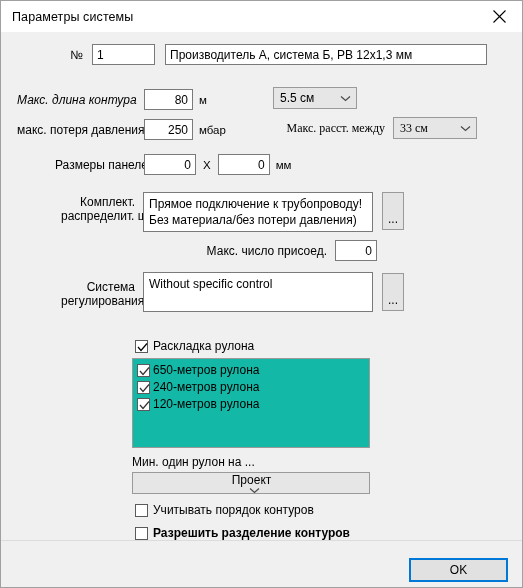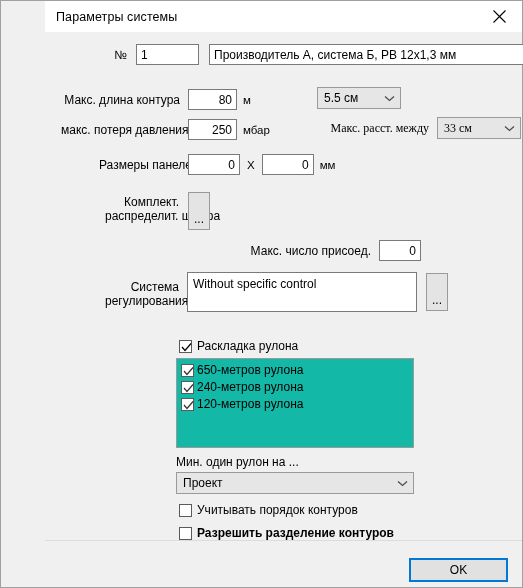--- a/index.html
+++ b/index.html
@@ -18,21 +18,20 @@
 
   .dialog {
     position: relative;
     width: 523px;
     height: 588px;
     box-sizing: border-box;
     background: #f0f0f0;
     border: 1px solid #a0a0a0;
     display: flex;
     flex-direction: column;
-    padding-left: 44px;
   }
 
   
   .titlebar {
     height: 31px;
     min-height: 31px;
     background: #ffffff;
     display: flex;
     align-items: center;
     justify-content: space-between;
@@ -240,21 +239,21 @@
 
   <div class="content">
 
     <div class="row" style="left:60px; top:12px;">
       <span class="lbl" style="width:22px;">№</span>
       <input class="tbox left" style="width: 63px; margin-left: 9px;" value="1">
       <input class="tbox left" style="width: 322px; margin-left: 10px;" value="Производитель А, система Б, РВ 12x1,3 мм">
     </div>
 
     <div class="row" style="left:16px; top:57px;">
-      <span class="lbl" style="width:119px;">Макс. длина контура</span>
+      <span class="lbl" style="width:119px;font-style:italic;">Макс. длина контура</span>
       <input class="tbox num" style="width: 49px; margin-left: 8px;" value="80">
       <span class="unit">м</span>
     </div>
 
     <div class="row" style="left:264px; top:55px;">
       <div class="combo" style="width:84px; margin-left:8px;">
         <span>5.5 см</span>
         <svg class="chev" viewBox="0 0 11 7">
           <polyline points="1,1.5 5.5,5.5 10,1.5" fill="none" stroke="#4a4a4a" stroke-width="1.2"></polyline>
         </svg>
@@ -283,20 +282,22 @@
       <span class="unit" style="margin-left:7px; margin-right:7px;">X</span>
       <input class="tbox num" style="width: 52px;" value="0">
       <span class="unit">мм</span>
     </div>
 
     <div class="row" style="left:60px; top:160px; align-items:flex-start;">
       <div class="lbl-2line" style="width:74px; padding-top:3px; font-size:12px;">
         <div>Комплект.</div>
         <div>распределит. шкафа</div>
       </div>
+      <div class="mbox" style="width:230px; height:40px; margin-left:8px;">Прямое подключение к трубопроводу!
+Без материала/без потери давления)</div>
       <div class="dots-btn" style="height:38px; margin-left:9px;">...</div>
     </div>
 
     <div class="row" style="left:196px; top:208px;">
       <span class="lbl" style="width:130px;">Макс. число присоед.</span>
       <input class="tbox num" style="width: 42px; margin-left: 8px;" value="0">
     </div>
 
     <div class="row" style="left:60px; top:240px; align-items:center;">
       <div class="lbl-2line" style="width:74px; padding-top:3px;">
@@ -338,21 +339,21 @@
           <svg width="11" height="11" viewBox="0 0 11 11">
             <polyline points="1,5 4,8.5 10,1.5" fill="none" stroke="#333" stroke-width="1.2"></polyline>
           </svg>
         </span>
         <span class="cb-label">120-метров рулона</span>
       </div>
     </div>
 
     <div style="position:absolute; left:131px; top:423px;" class="small-label">Мин. один рулон на ...</div>
 
-    <div class="combo" style="position:absolute; left:131px; top:440px; width:238px;">
+    <div class="combo" style="position:absolute; left:131px; top:440px; width:238px;flex-direction:column;">
       <span>Проект</span>
       <svg class="chev" viewBox="0 0 11 7">
         <polyline points="1,1.5 5.5,5.5 10,1.5" fill="none" stroke="#4a4a4a" stroke-width="1.2"></polyline>
       </svg>
     </div>
 
     <div class="cb" style="position:absolute; left:134px; top:471px;">
       <span class="cb-box"></span>
       <span class="cb-label">Учитывать порядок контуров</span>
     </div>

